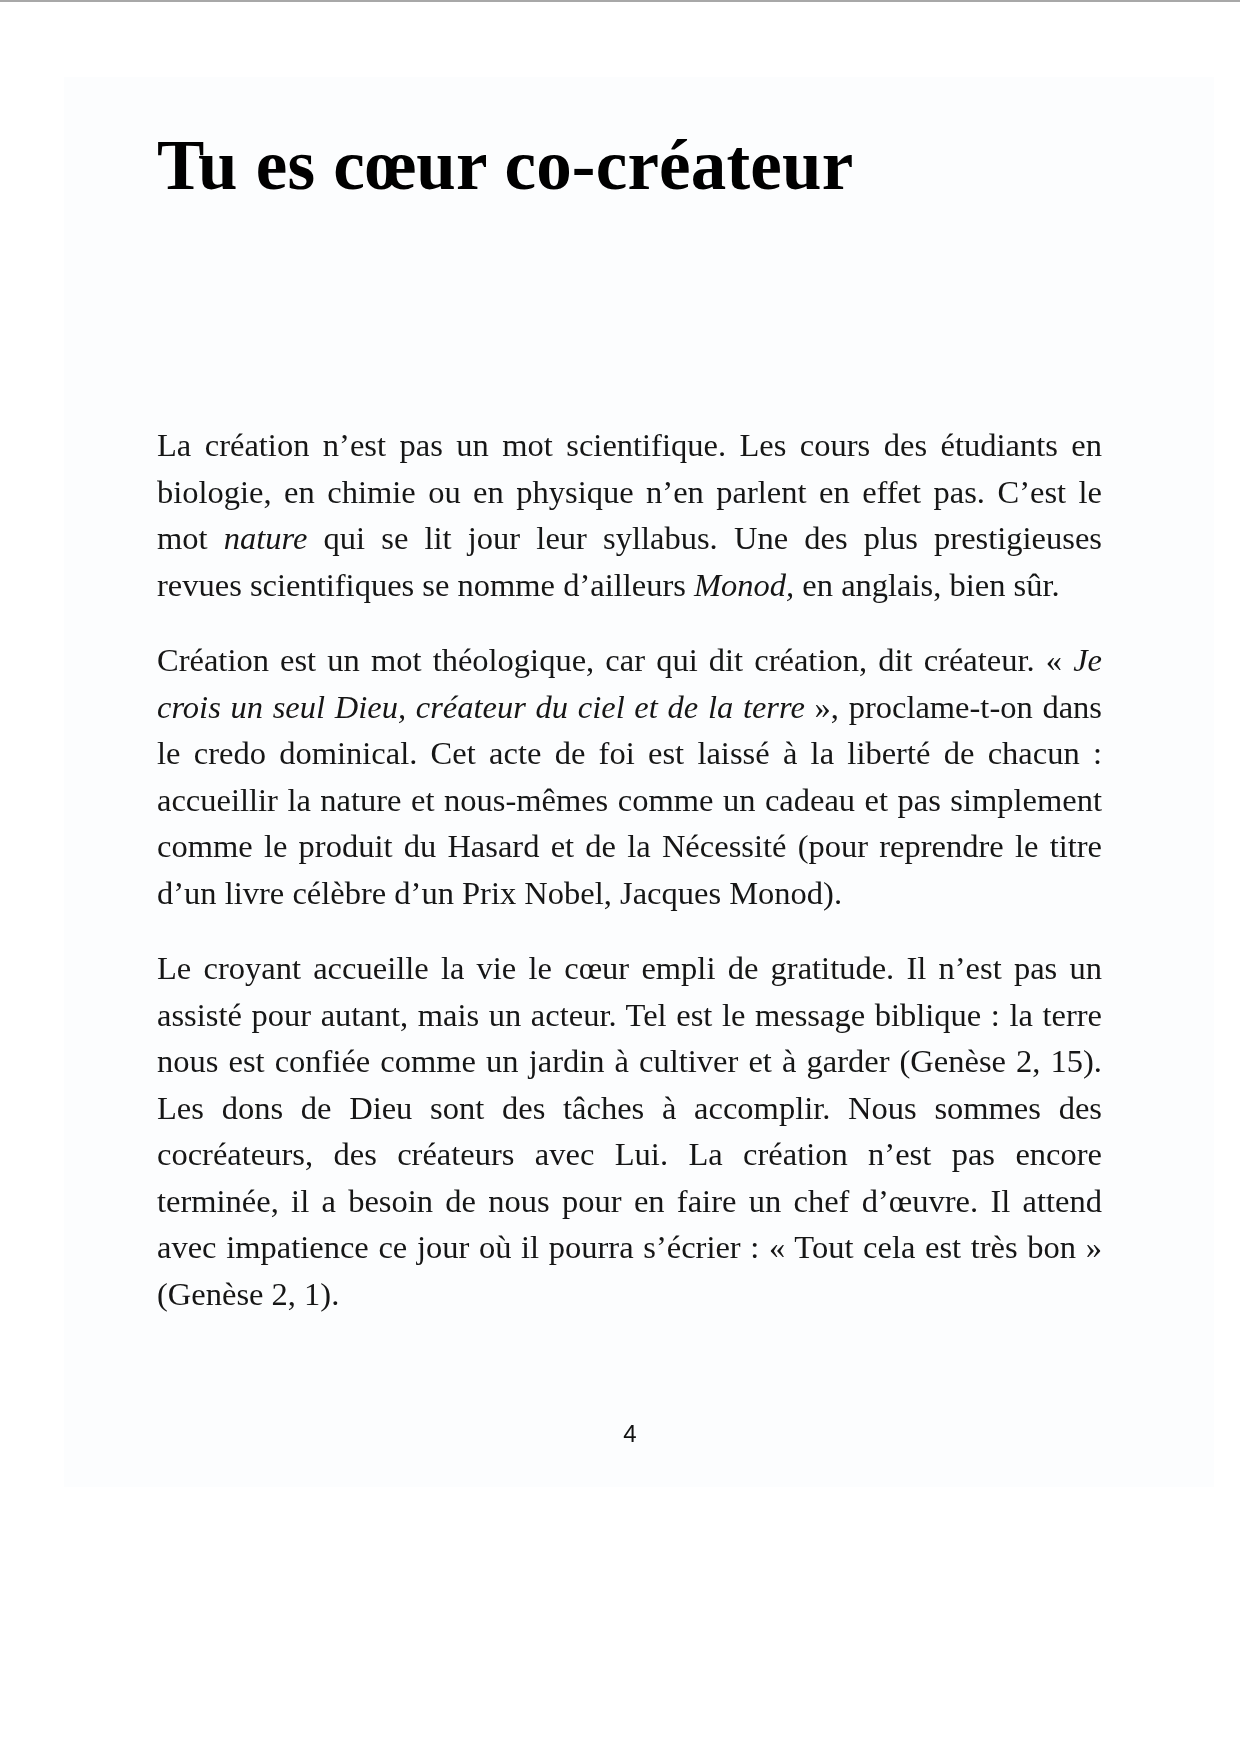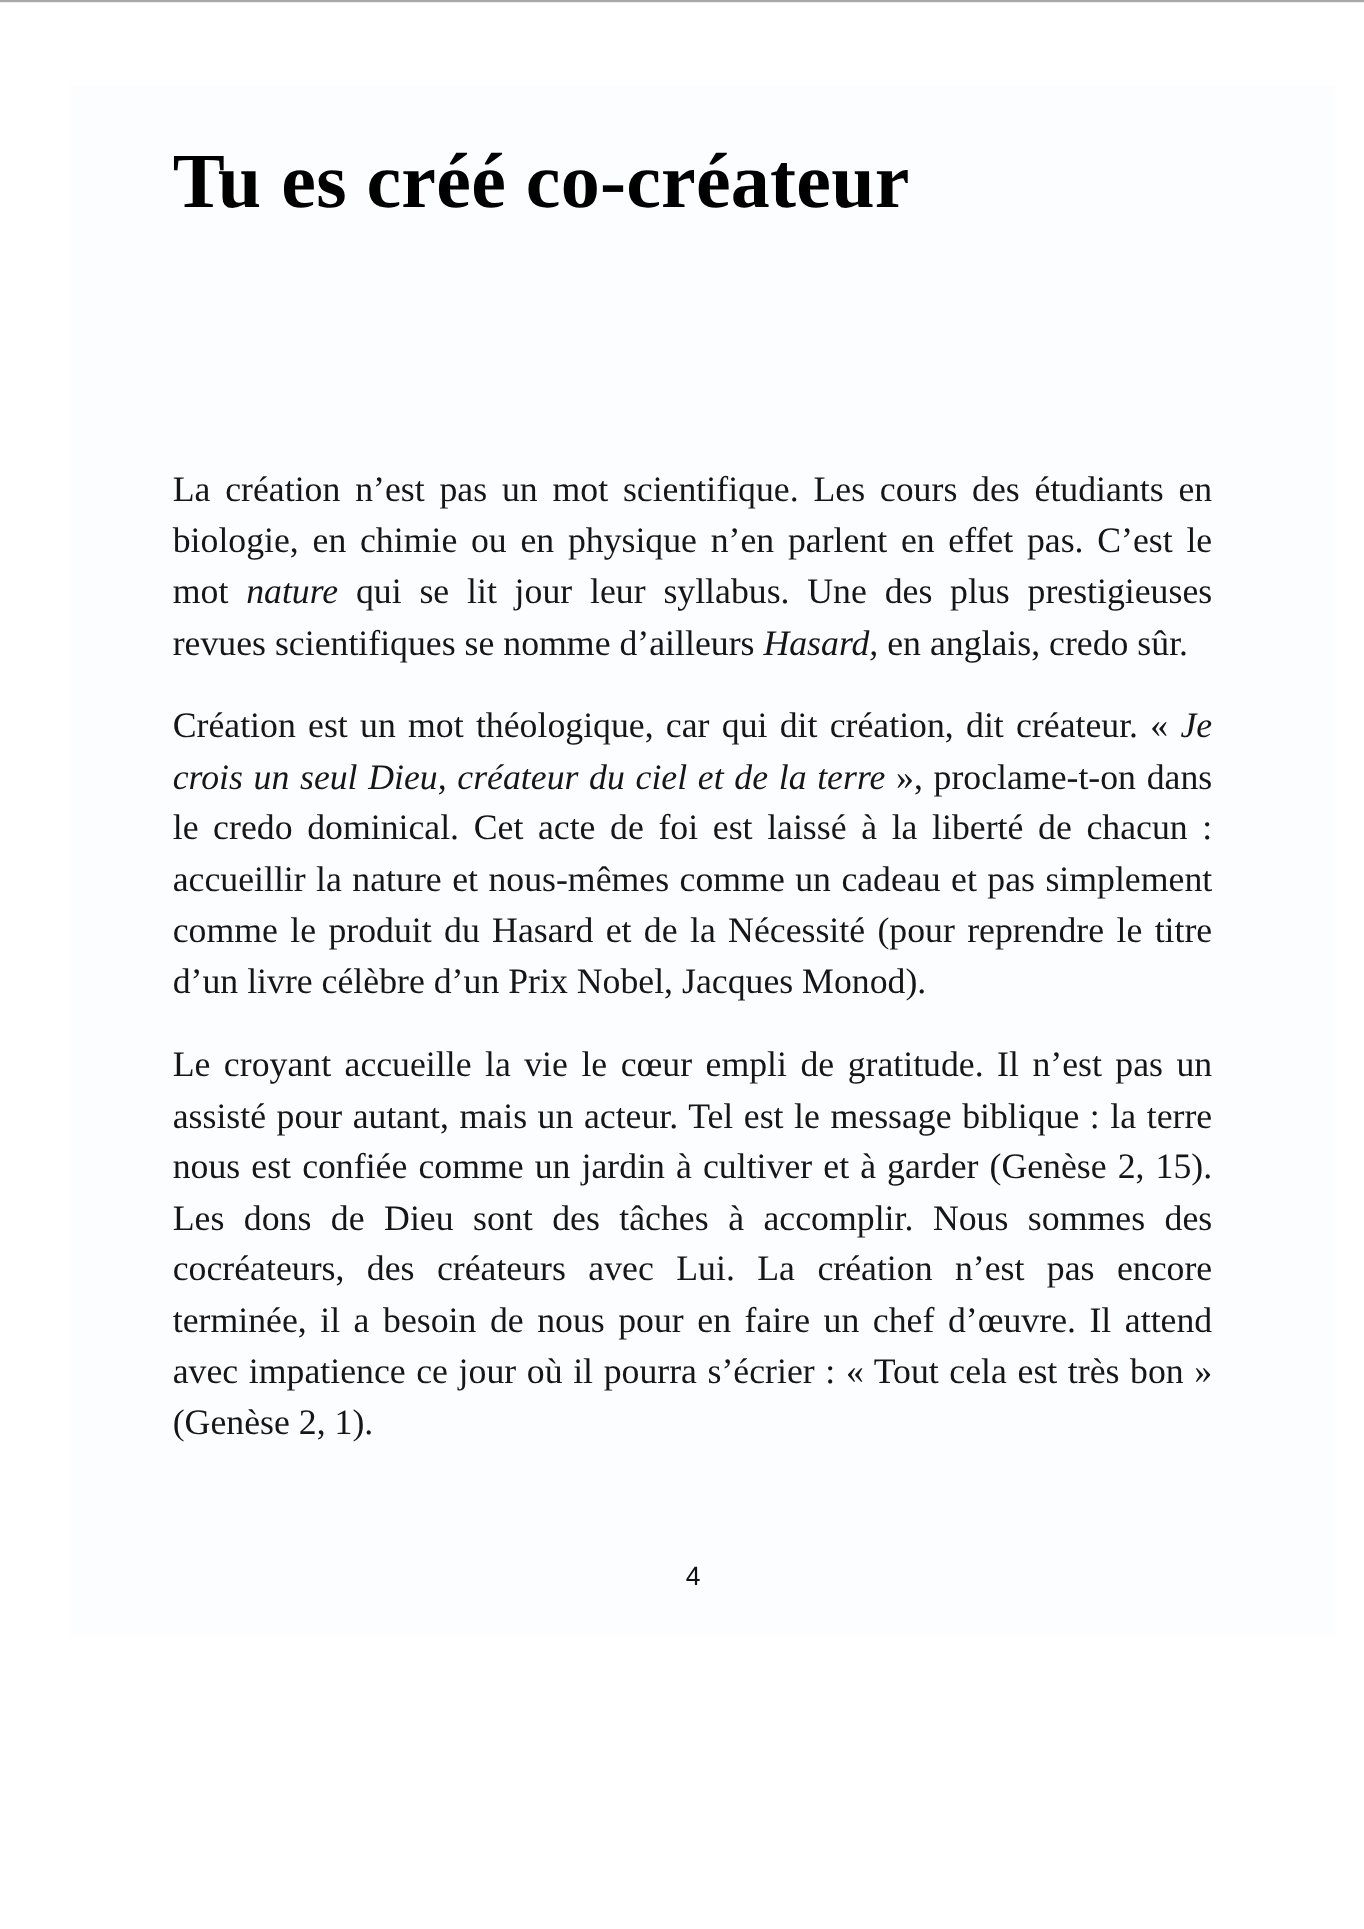--- a/index.html
+++ b/index.html
@@ -34,21 +34,21 @@
     .page-number {
       position: absolute; left: 0; width: 1260px; top: 1418px; text-align: center;
       font-family: "Liberation Sans", sans-serif; font-size: 24px; color: #111;
     }
   </style>
 </head>
 <body>
 
 <div class="panel"></div>
 
-<h1 class="title">Tu es créé co-créateur</h1>
+<h1 class="title">Tu es cœur co-créateur</h1>
 
 <div class="body-text">
-  <p class="para"><span>La création n’est pas un mot scientifique. Les cours des étudiants en biologie, en chimie ou en physique n’en parlent en effet pas. C’est le mot </span><em>nature</em><span> qui se lit jour leur syllabus. Une des plus prestigieuses revues scientifiques se nomme d’ailleurs </span><em>Hasard,</em><span> en anglais, credo sûr.</span></p>
+  <p class="para"><span>La création n’est pas un mot scientifique. Les cours des étudiants en biologie, en chimie ou en physique n’en parlent en effet pas. C’est le mot </span><em>nature</em><span> qui se lit jour leur syllabus. Une des plus prestigieuses revues scientifiques se nomme d’ailleurs </span><em>Monod,</em><span> en anglais, bien sûr.</span></p>
   <p class="para"><span>Création est un mot théologique, car qui dit création, dit créateur. « </span><em>Je crois un seul Dieu, créateur du ciel et de la terre</em><span> », proclame-t-on dans le credo dominical. Cet acte de foi est laissé à la liberté de chacun : accueillir la nature et nous-mêmes comme un cadeau et pas simplement comme le produit du Hasard et de la Nécessité (pour reprendre le titre d’un livre célèbre d’un Prix Nobel, Jacques Monod).</span></p>
   <p class="para"><span>Le croyant accueille la vie le cœur empli de gratitude. Il n’est pas un assisté pour autant, mais un acteur. Tel est le message biblique : la terre nous est confiée comme un jardin à cultiver et à garder (Genèse 2, 15). Les dons de Dieu sont des tâches à accomplir. Nous sommes des cocréateurs, des créateurs avec Lui. La création n’est pas encore terminée, il a besoin de nous pour en faire un chef d’œuvre. Il attend avec impatience ce jour où il pourra s’écrier : « Tout cela est très bon » (Genèse 2, 1).</span></p>
 </div>
 
 <div class="page-number">4</div>
 
 </body></html>

